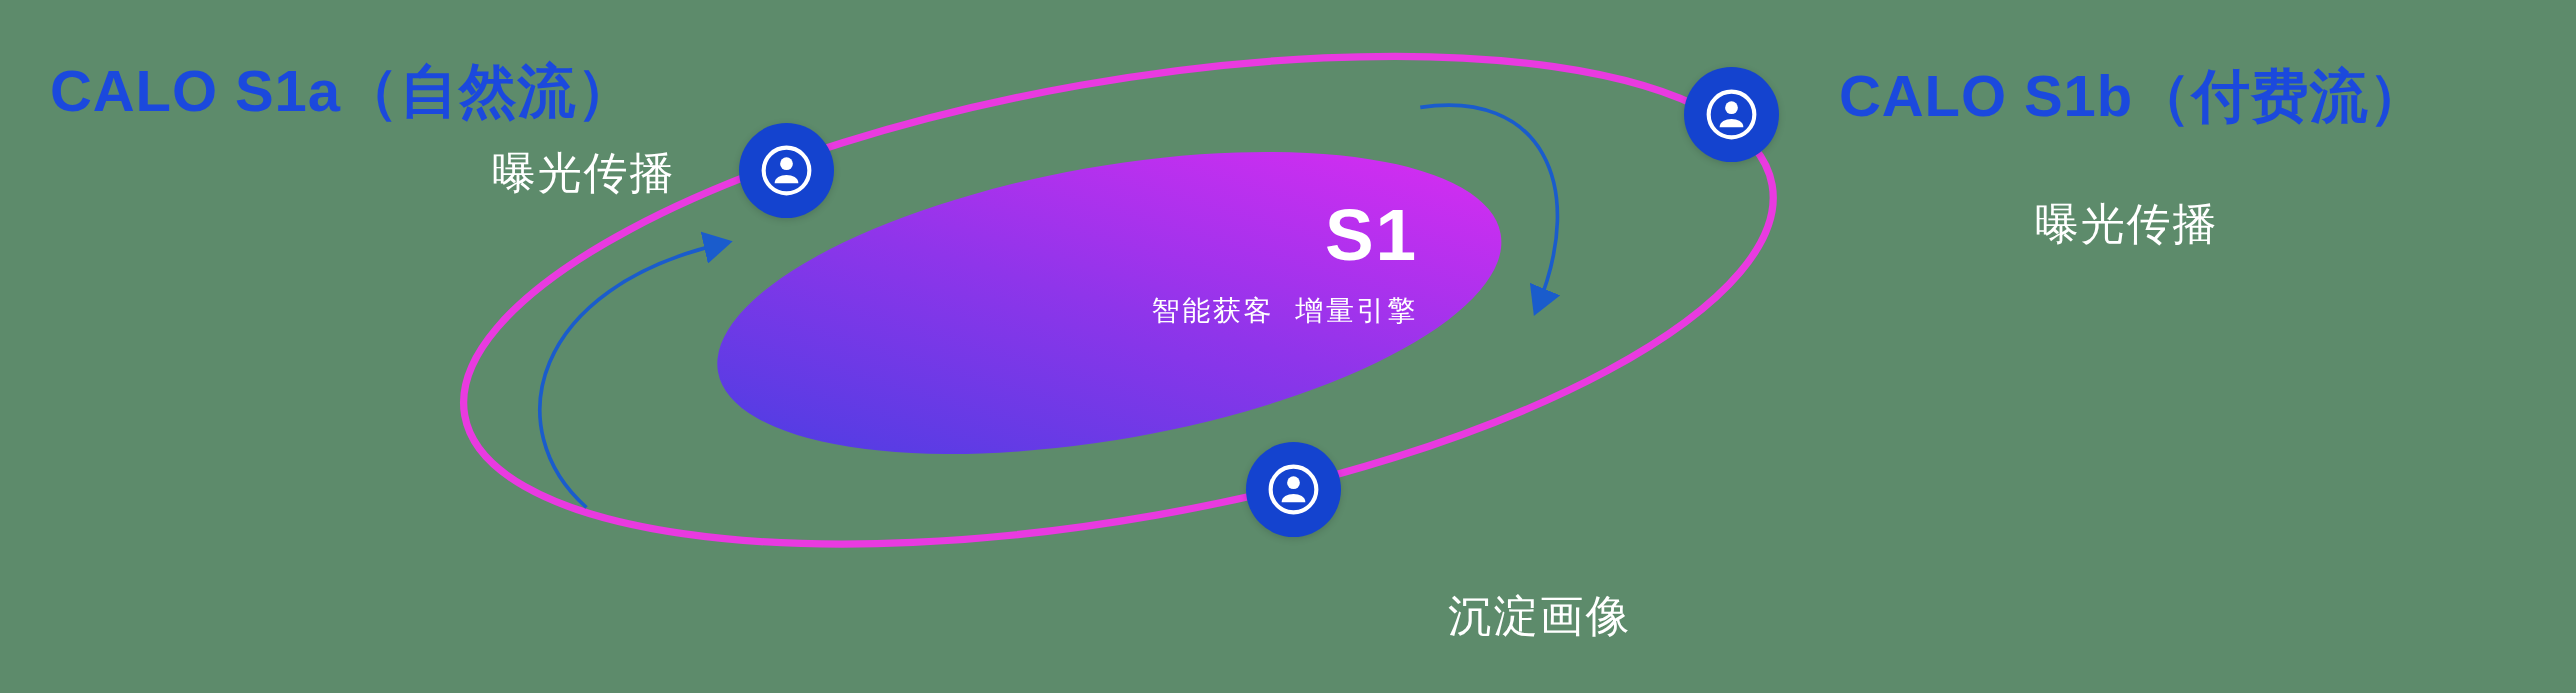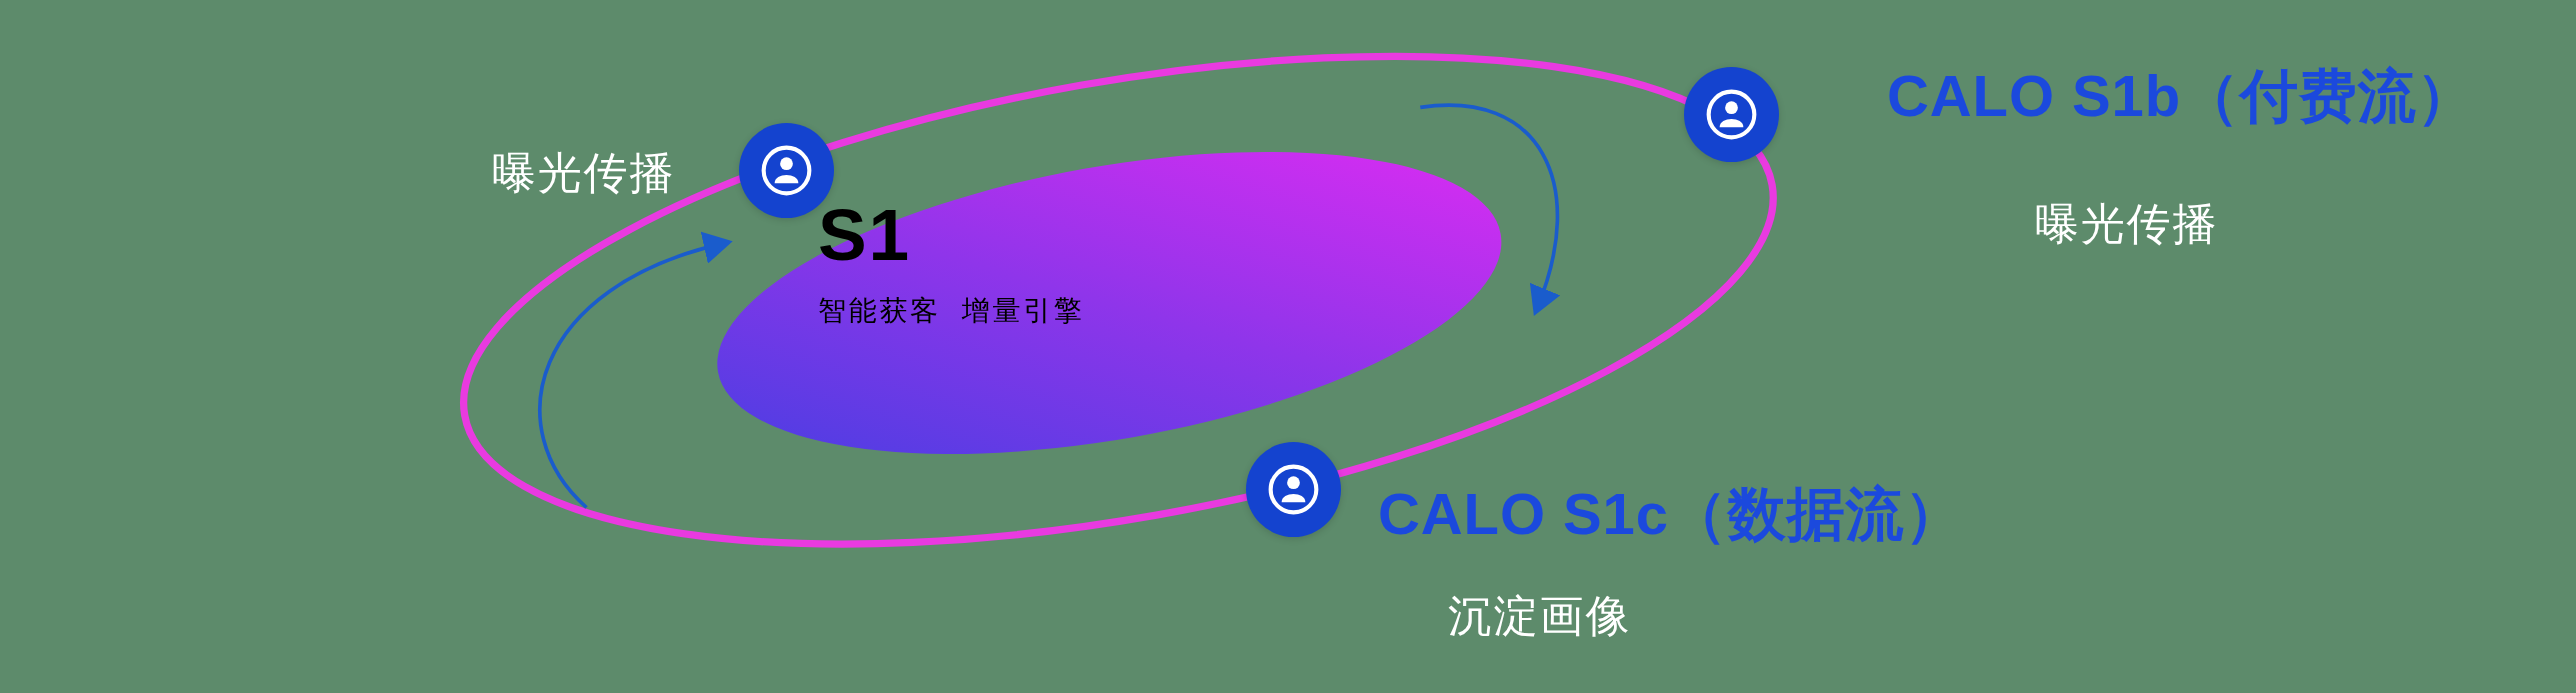--- a/index.html
+++ b/index.html
@@ -38,22 +38,22 @@
     font-size: 44px;
     font-weight: 500;
     letter-spacing: 1.8px;
     white-space: pre;
   }
   .core-text {
     position: absolute;
     left: 818px;
     top: 195px;
     width: 600px;
-    text-align: left;
-    color: #000000;
+    text-align: right;
+    color: #ffffff;
   }
   .core-title {
     font-size: 73px;
     font-weight: 600;
     line-height: 1.1;
     letter-spacing: 1.8px;
   }
   .core-subtitle {
     margin-top: 16.4px;
     font-size: 28px;
@@ -75,21 +75,21 @@
     top: 0;
     width: 95px;
     height: 95px;
   }
   .node-s1a { left: 739px; top: 123px; }
   .node-s1b { left: 1684px; top: 67px; }
   .node-s1c { left: 1246px; top: 442px; }
 
   .label-s1a { left: 50px;  top: 53px; }
   .sub-s1a   { left: 455px; top: 144px; margin-left: 37px; }
-  .label-s1b { left: 1839px; top: 58px; margin-left: 48px; }
+  .label-s1b { left: 1839px; top: 58px; }
   .sub-s1b   { left: 2035px; top: 195px; }
   .label-s1c { left: 1378px; top: 476px; }
   .sub-s1c   { left: 1448px; top: 587px; text-align: center; }
 </style>
 </head>
 <body>
 
 <div class="stage">
 
   <svg class="orbit-svg" viewBox="0 0 2833 763" aria-hidden="true">
@@ -135,22 +135,22 @@
   </div>
 
   <div class="node node-s1c">
     <svg viewBox="-52 -52 104 104" aria-hidden="true">
       <circle cx="0" cy="0" r="25" fill="none" stroke="#ffffff" stroke-width="4.5"></circle>
       <circle cx="0" cy="-7.5" r="7" fill="#ffffff"></circle>
       <path d="M -13 14 C -13 2 13 2 13 14 Z" fill="#ffffff"></path>
     </svg>
   </div>
 
+  <div class="label-blue label-s1a">CALO S1a（自然流）</div>
   <div class="label-white sub-s1a">曝光传播</div>
 
   <div class="label-blue label-s1b">CALO S1b（付费流）</div>
   <div class="label-white sub-s1b">曝光传播</div>
 
-  <div class="label-blue label-s1c">CALO S1c（数据流）</div>
   <div class="label-white sub-s1c">沉淀画像</div>
 
 </div>
 
 
 </body></html>

